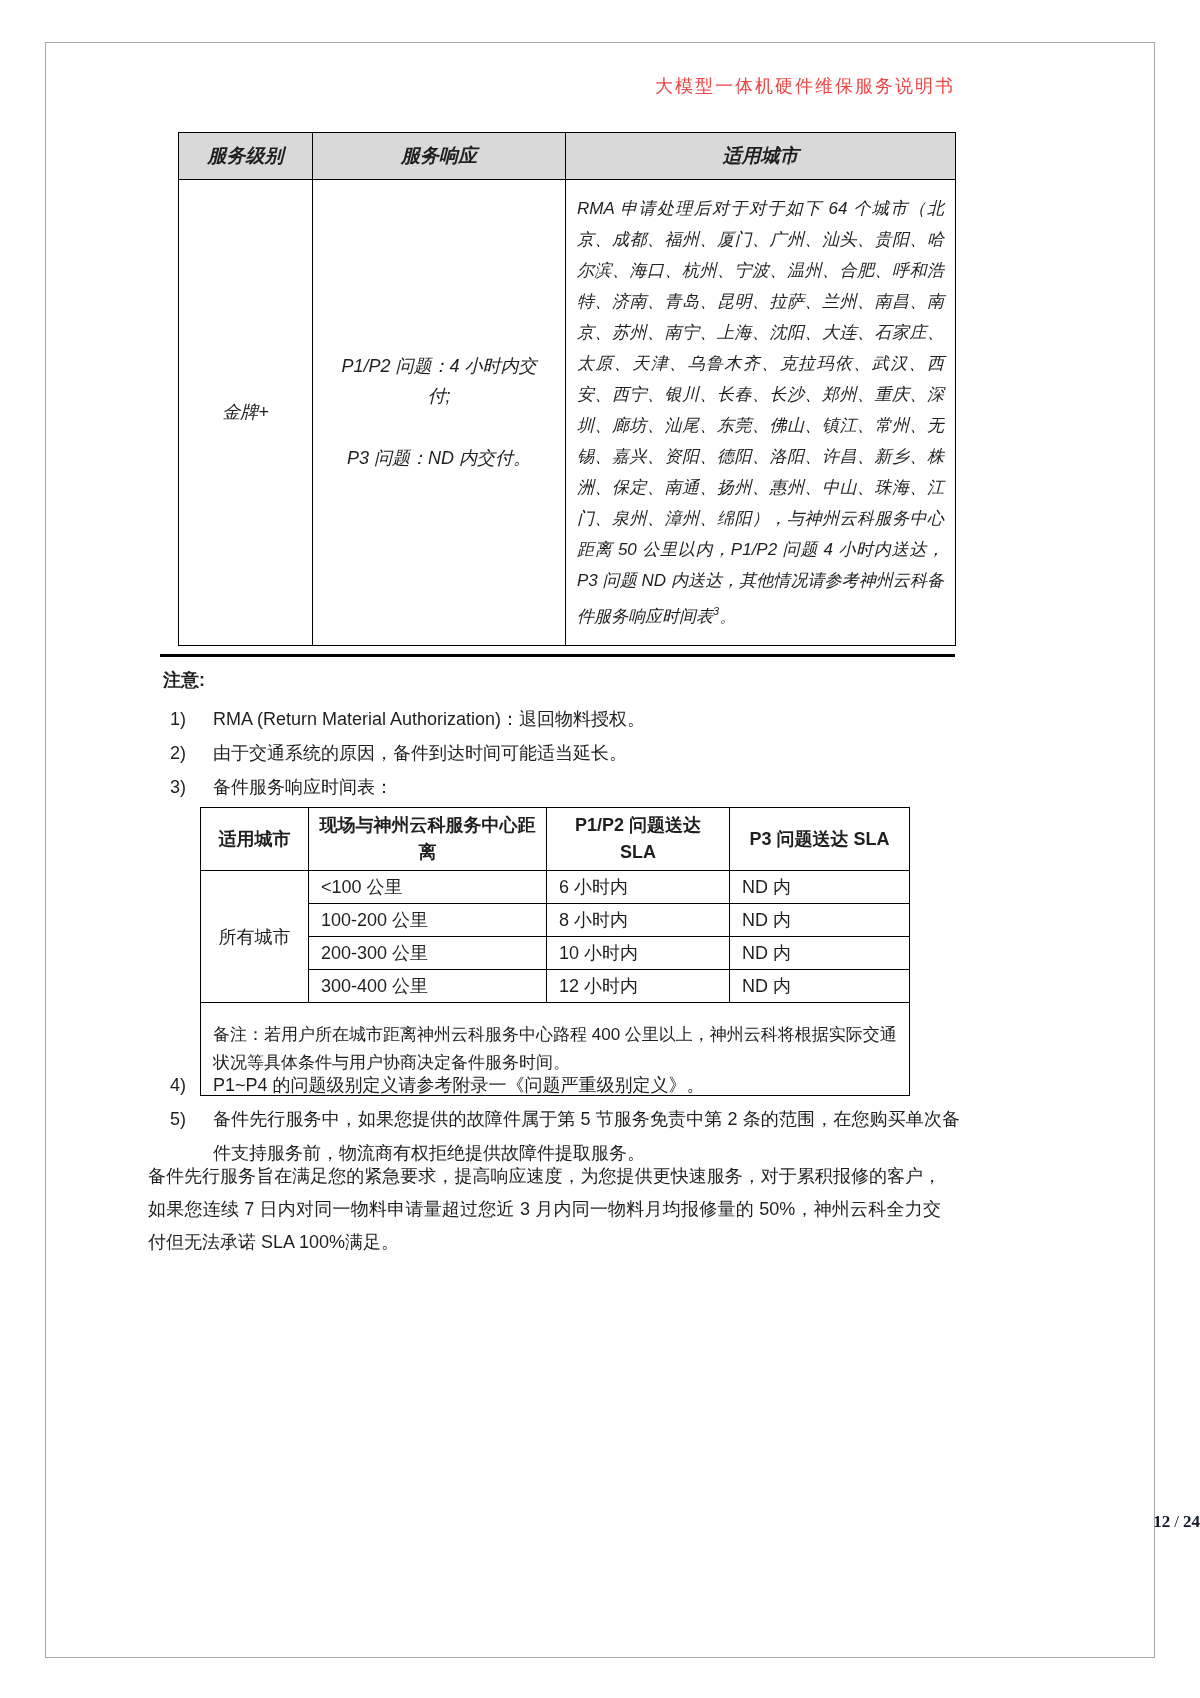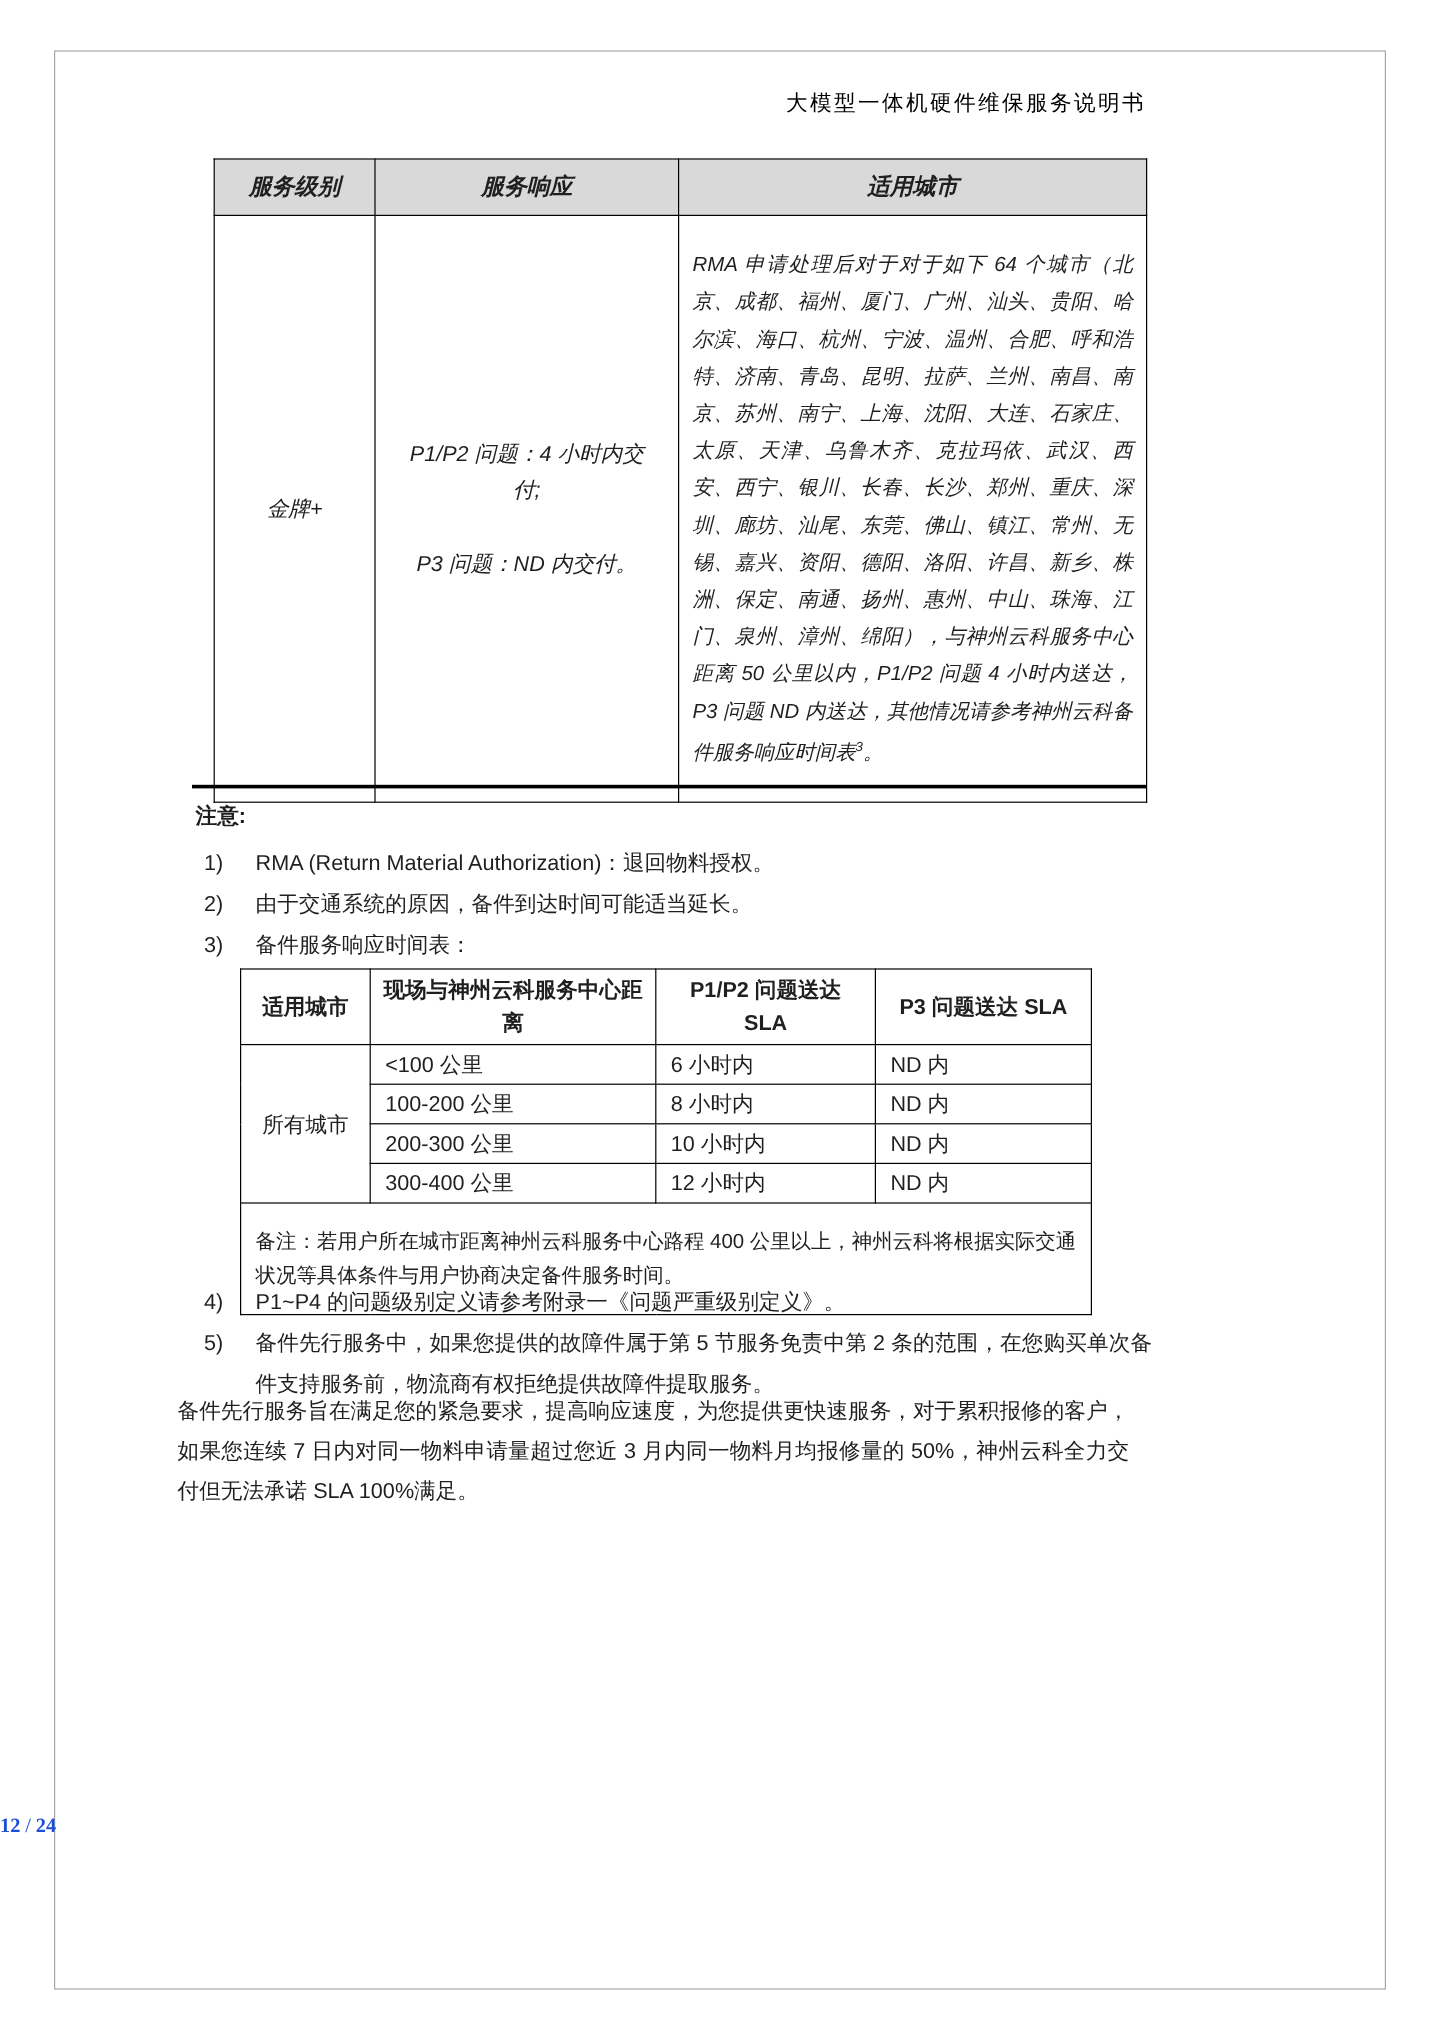--- a/index.html
+++ b/index.html
@@ -6,37 +6,37 @@
   .page {
     position:relative; width:1200px; height:1698px; background:#ffffff;
     font-family:"Liberation Sans", sans-serif; color:#1f1f1f; overflow:hidden;
   }
   .frame {
     position:absolute; left:45px; top:42px; width:1108px; height:1614px;
     border:1px solid #a9a9a9;
   }
   .header-title {
     position:absolute; top:74px; right:245px;
-    font-family:"Liberation Serif", serif; font-size:18px; letter-spacing:2px; color:#000000;
+    font-family:"Liberation Serif", serif; font-size:18px; letter-spacing:2px; color:#ef4444;
   }
   
   table { border-collapse:collapse; table-layout:fixed; }
   .t1 { position:absolute; left:178px; top:132px; width:777px;font-style:italic; }
   .t1 th, .t1 td { border:1px solid #000; }
   .t1 th {
     background:#d9d9d9; height:46px; font-size:19px; font-weight:bold; text-align:center;
     padding:0 4px;
   }
   .t1 td { font-size:17px; vertical-align:middle; }
   .t1 .cell-level { text-align:center; font-size:18px; }
   .t1 .cell-response { text-align:center; font-size:18px; line-height:30px; padding:0 20px; }
   .t1 .cell-response p { margin:0; }
   .t1 .cell-response p + p { margin-top:32px; }
   .t1 .cell-cities {
-    vertical-align:top; padding:25px 11px; font-size:17px; line-height:31px;
+    vertical-align:top; padding:13px 11px; font-size:17px; line-height:31px;
     text-align:justify;
   }
   .t1 .cell-cities sup { font-size:11px; }
   .t1 tbody tr { height:452px; }
   
   .divider { position:absolute; left:160px; top:654px; width:795px; height:3px; background:#000; }
   
   .notice-label { position:absolute; left:163px; top:668px; font-size:18px; font-weight:bold; }
   .notes { position:absolute; width:790px; }
   .notes-a { left:170px; top:702px; }
@@ -54,22 +54,22 @@
   .t2 td { height:30px; font-size:18px; padding:1px 12px; }
   .t2 .cell-citygroup { text-align:center; padding:1px 4px; }
   .t2 .cell-remark { line-height:28px; padding:18px 12px; font-size:17px; height:auto; }
   
   .closing {
     position:absolute; left:148px; top:1160px; width:793px;
     font-size:18px; line-height:33px; text-align:justify;
   }
   
   .footer {
-    position:absolute; top:1512px; left:0; width:100%; text-align:left;
-    font-family:"Liberation Serif", serif; font-size:17px; color:#1d4ed8;
+    position:absolute; top:1512px; left:0; width:100%; text-align:right;
+    font-family:"Liberation Serif", serif; font-size:17px; color:#0f172a;
   }
   .footer .num { font-weight:bold; }
   .footer .sep { font-weight:normal; padding:0 4px; }
 </style>
 </head>
 <body>
 
 <div class="page">
   <div class="frame"></div>
 

